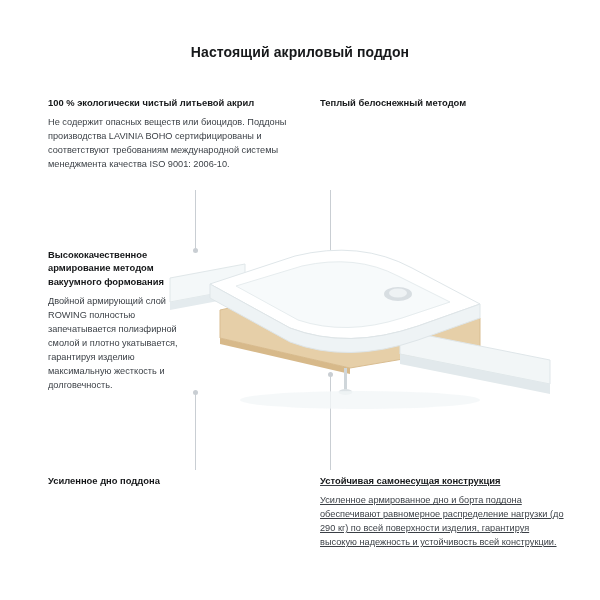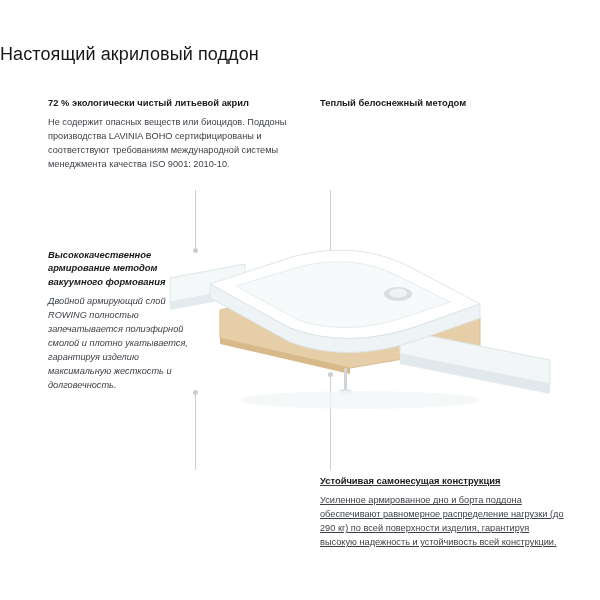--- a/index.html
+++ b/index.html
@@ -18,23 +18,23 @@
   .page {
     position: relative;
     width: 600px;
     height: 600px;
   }
   .title {
     position: absolute;
     left: 0;
     right: 0;
     top: 44px;
-    text-align: left;
-    font-size: 18px;
-    font-weight: normal;
+    text-align: center;
+    font-size: 14px;
+    font-weight: bold;
     letter-spacing: 0.1px;
     color: #16181a;
   }
 
   
   .block {
     position: absolute;
     font-size: 9.2px;
     line-height: 1.52;
     color: #3a3f45;
@@ -45,21 +45,21 @@
     color: #16181a;
     margin-bottom: 7px;
     line-height: 1.42;
   }
   .block .body {
     white-space: pre-line;
   }
 
   #block-acryl  { left: 48px;  top: 96px;  width: 248px; }
   #block-tint   { left: 320px; top: 96px;  width: 238px; }
-  #block-arm    { left: 48px;  top: 248px; width: 148px; font-style: italic; }
+  #block-arm    { left: 48px;  top: 248px; width: 148px; }
   #block-bottom { left: 48px;  top: 474px; width: 248px; }
   #block-constr { left: 320px; top: 474px; width: 246px; text-decoration: underline; }
 
   
   .leader {
     position: absolute;
     background: #c9ced3;
   }
   .leader.h { height: 1px; }
   .leader.v { width: 1px; }
@@ -125,34 +125,35 @@
       <ellipse cx="248" cy="71" rx="9" ry="4.5" fill="#eef2f4"></ellipse>
 
       <rect x="194" y="146" width="3" height="22" fill="#cfd6da"></rect>
       <ellipse cx="195.5" cy="170" rx="7" ry="3" fill="#dde3e6"></ellipse>
 
       <ellipse cx="210" cy="178" rx="120" ry="9" fill="#f3f6f7" opacity="0.8"></ellipse>
     </svg>
   </div>
 
   <div class="block" id="block-acryl">
-    <div class="heading">72 % экологически чистый литьевой акрил</div>
-    <div class="body">Не содержит опасных веществ или биоцидов. Поддоны производства LAVINIA BOHO сертифицированы и соответствуют требованиям международной системы менеджмента качества ISO 9001: 2010-10.</div>
+    <div class="heading">100 % экологически чистый литьевой акрил</div>
+    <div class="body">Не содержит опасных веществ или биоцидов. Поддоны производства LAVINIA BOHO сертифицированы и соответствуют требованиям международной системы менеджмента качества ISO 9001: 2006-10.</div>
   </div>
 
   <div class="block" id="block-tint">
     <div class="heading">Теплый белоснежный методом</div>
   </div>
 
   <div class="block" id="block-arm">
     <div class="heading">Высококачественное армирование методом вакуумного формования</div>
     <div class="body">Двойной армирующий слой ROWING полностью запечатывается полиэфирной смолой и плотно укатывается, гарантируя изделию максимальную жесткость и долговечность.</div>
   </div>
 
   <div class="block" id="block-bottom">
+    <div class="heading">Усиленное дно поддона</div>
   </div>
 
   <div class="block" id="block-constr">
     <div class="heading">Устойчивая самонесущая конструкция</div>
     <div class="body">Усиленное армированное дно и борта поддона обеспечивают равномерное распределение нагрузки (до 290 кг) по всей поверхности изделия, гарантируя высокую надежность и устойчивость всей конструкции.</div>
   </div>
 
 </div>
 
 </body></html>

